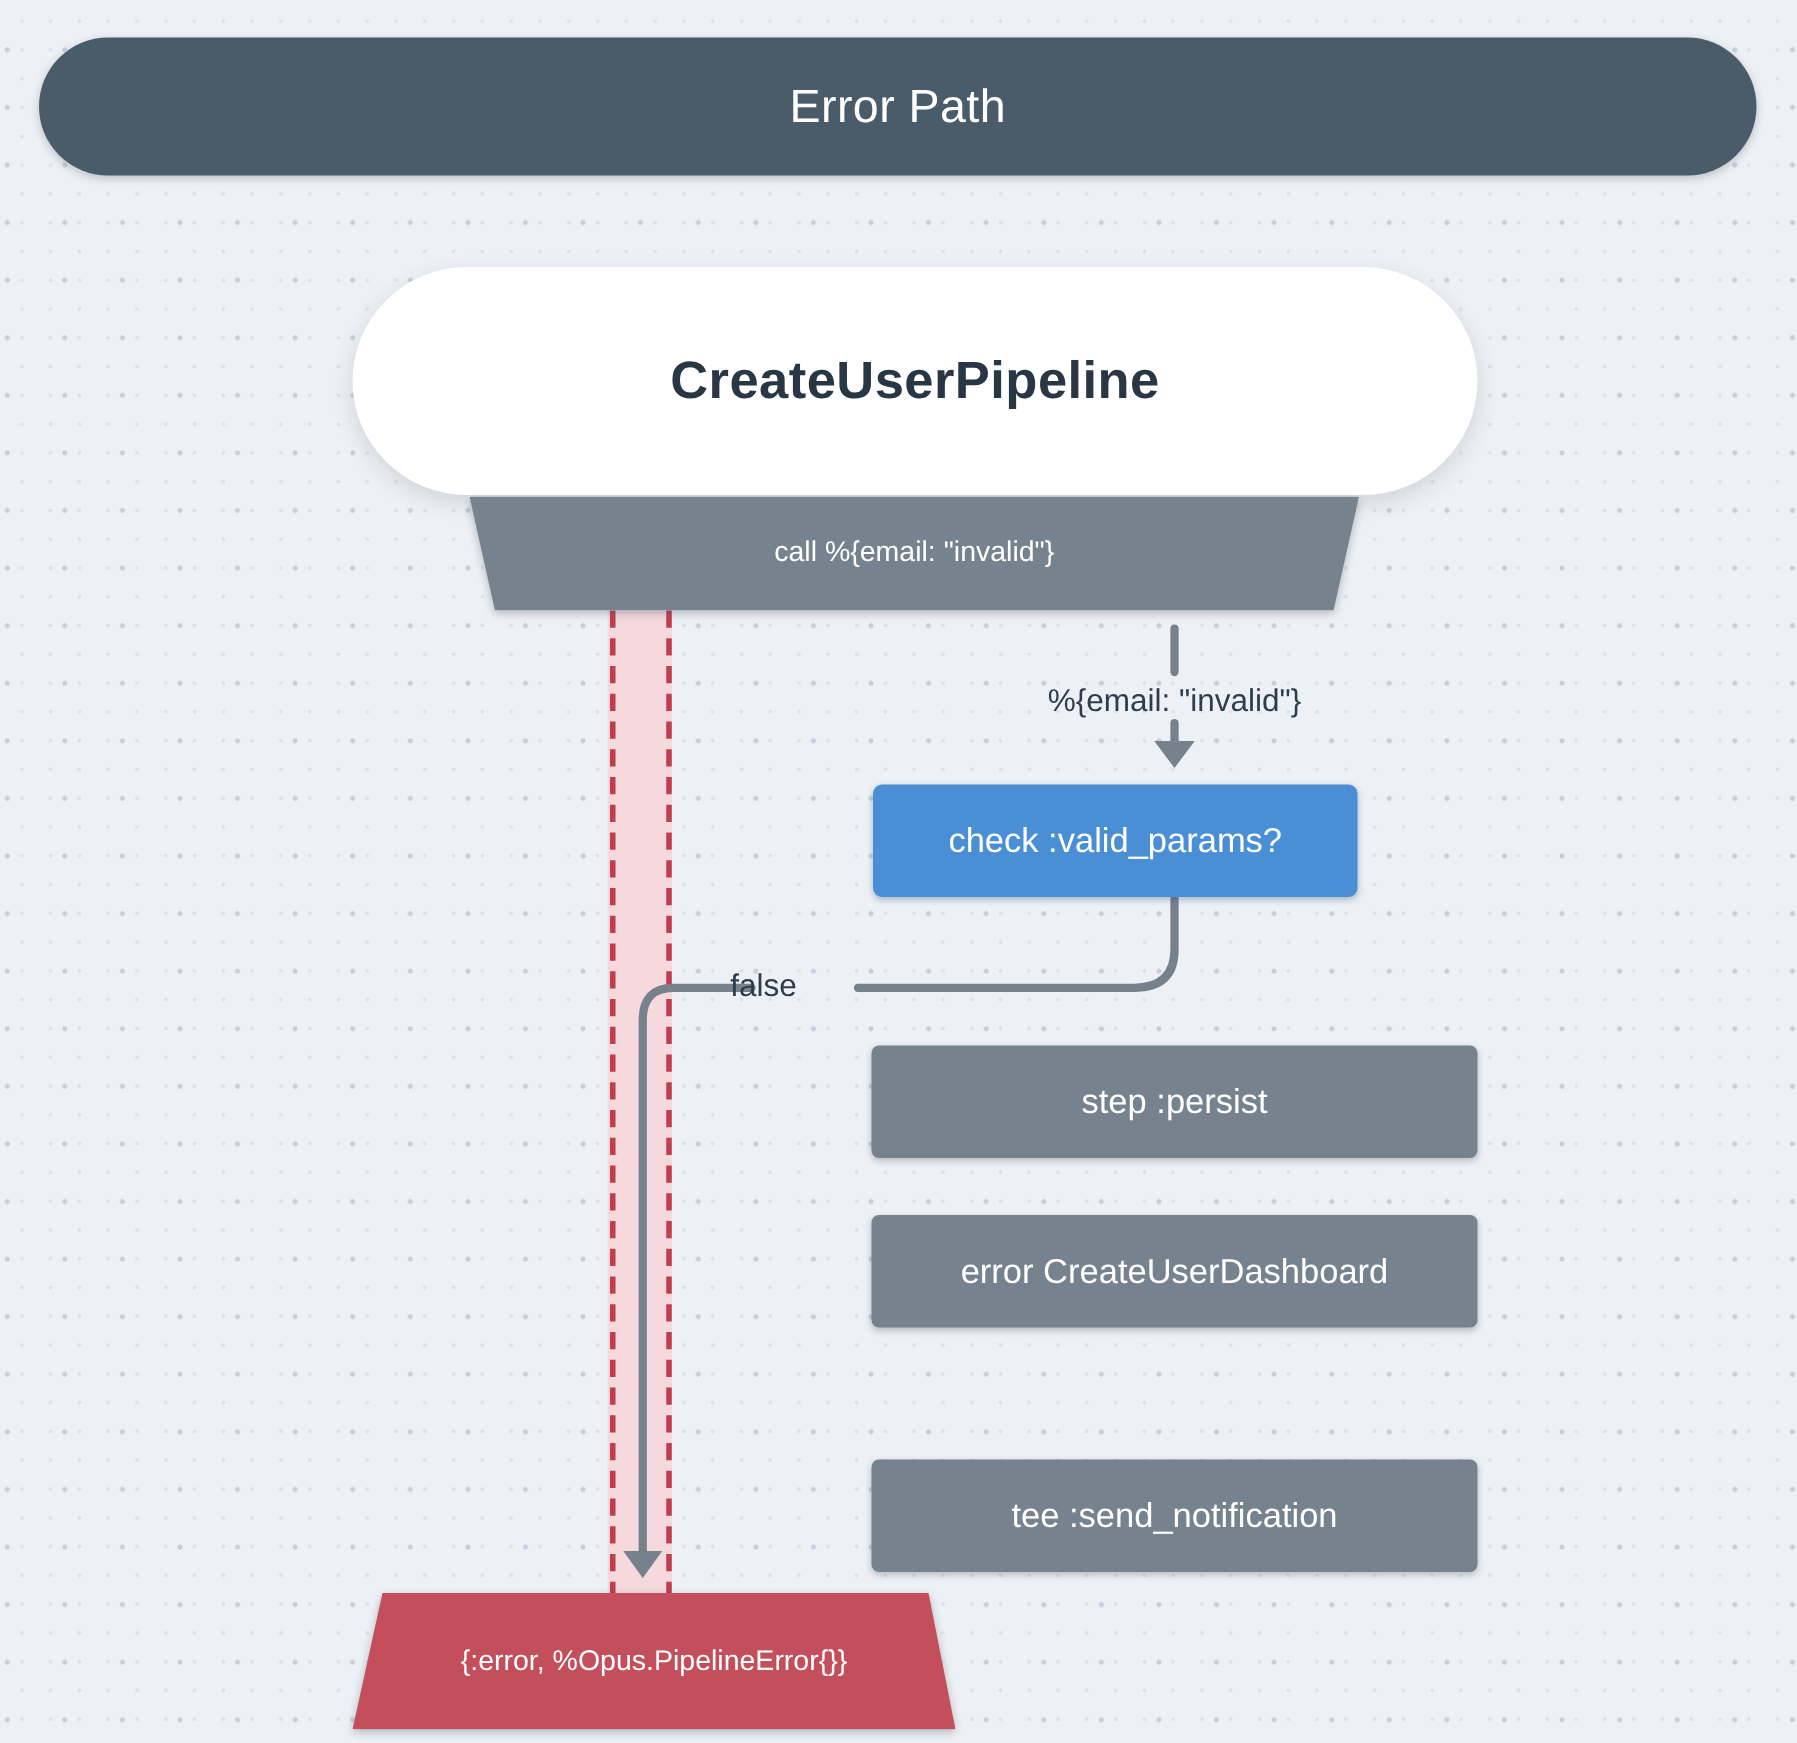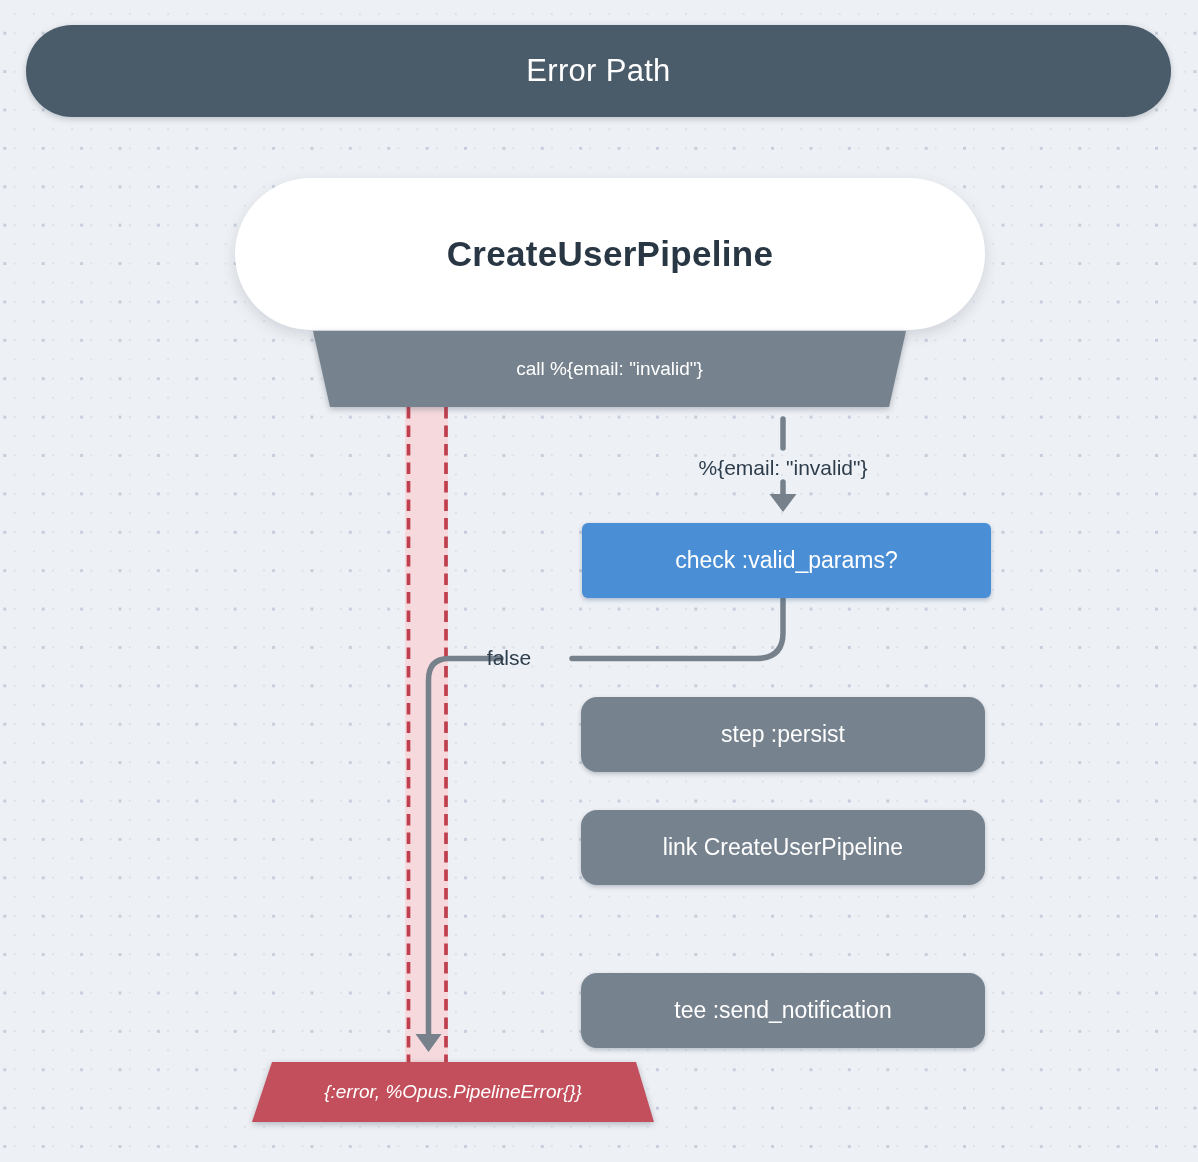--- a/index.html
+++ b/index.html
@@ -27,27 +27,27 @@
           box-shadow:0 2px 6px rgba(60,75,95,.28);}
   .pill{left:235px; top:178px; width:750px; height:152px; border-radius:76px;
         background:#ffffff; color:var(--ink-dark); font-size:35px; font-weight:bold;
         letter-spacing:.3px; box-shadow:0 5px 14px rgba(60,75,95,.16);}
   .trap-wrap{position:absolute; filter:drop-shadow(0 2px 3px rgba(60,75,95,.35));}
   .trap{display:flex; align-items:center; justify-content:center;
         color:#fff; white-space:nowrap; width:100%; height:100%;}
   .call-wrap{left:313px; top:331px; width:593px; height:76px;}
   .call{background:var(--gray); font-size:19px;
         clip-path:polygon(0 0,100% 0,calc(100% - 17px) 100%,17px 100%);}
-  .error-wrap{left:252px; top:1062px; width:402px; height:60px;font-style:italic;}
+  .error-wrap{left:235px; top:1062px; width:402px; height:91px;}
   .error{background:var(--red); font-size:19px;
          clip-path:polygon(20px 0,calc(100% - 18px) 0,100% 100%,0 100%);}
-  .check{left:582px; top:523px; width:409px; height:75px; border-radius:6px;
+  .check{left:582px; top:523px; width:323px; height:75px; border-radius:6px;
          background:var(--blue); font-size:23px;
          box-shadow:0 2px 4px rgba(50,85,135,.35);}
-  .graybox{left:581px; width:404px; height:75px; border-radius:16px;
+  .graybox{left:581px; width:404px; height:75px; border-radius:5px;
            background:var(--gray); font-size:23px;
            box-shadow:0 2px 4px rgba(60,75,95,.3);}
   .step1{top:697px;} .step2{top:810px;} .step3{top:973px;}
   .flow-label{position:absolute; color:var(--ink); background:transparent;
               transform:translateX(-50%); white-space:nowrap;}
   .input-label{left:783px; top:456px; font-size:21px;}
   .false-label{left:509px; top:646px; font-size:21px;}
   svg.connectors{position:absolute; left:0; top:0; z-index:0;}
   .node,.trap-wrap,.flow-label{z-index:1;}
   .band-fill{fill:var(--pink);}
@@ -93,21 +93,21 @@
   <div class="node check">
     <span>check :valid_params?</span>
   </div>
 
   <div class="flow-label false-label">false</div>
 
   <div class="node graybox step1">
     <span>step :persist</span>
   </div>
   <div class="node graybox step2">
-    <span>link CreateUserPipeline</span>
+    <span>error CreateUserDashboard</span>
   </div>
   <div class="node graybox step3">
     <span>tee :send_notification</span>
   </div>
 
   <div class="trap-wrap error-wrap">
     <div class="trap error">
       <span>{:error, %Opus.PipelineError{}}</span>
     </div>
   </div>

